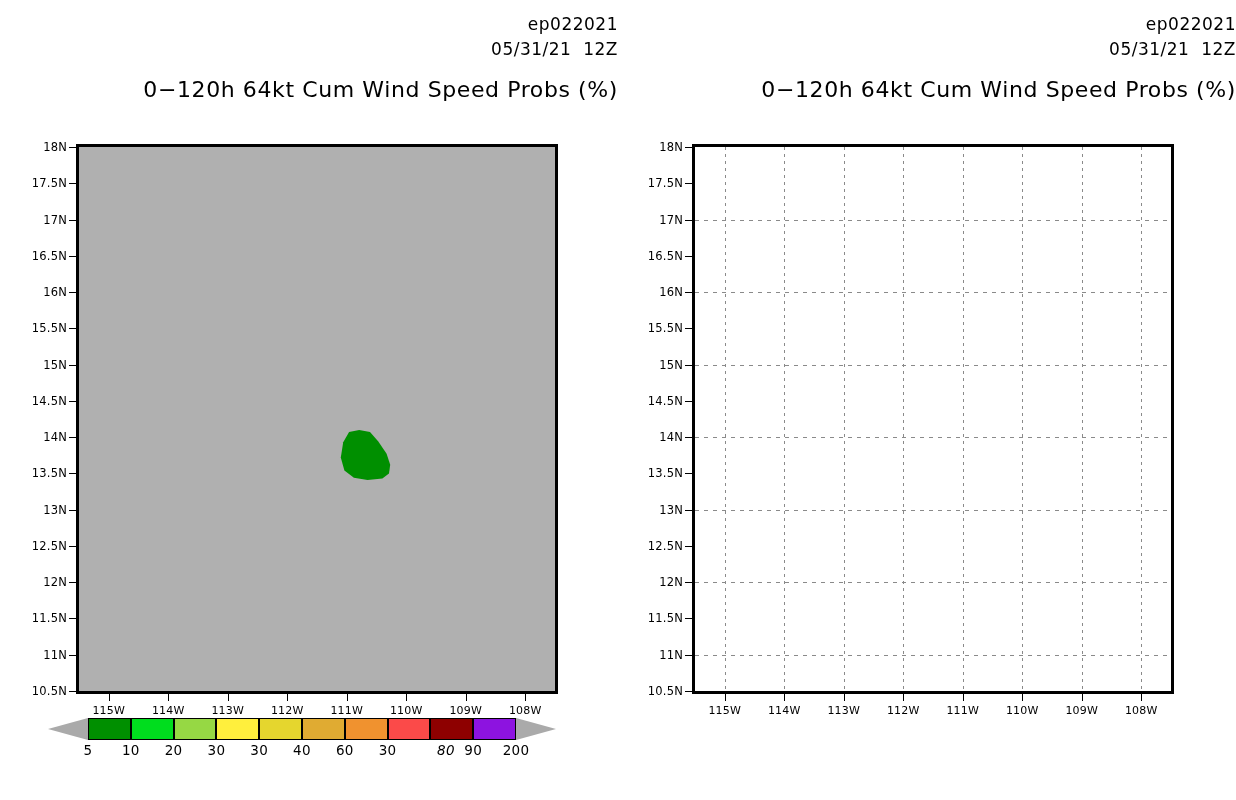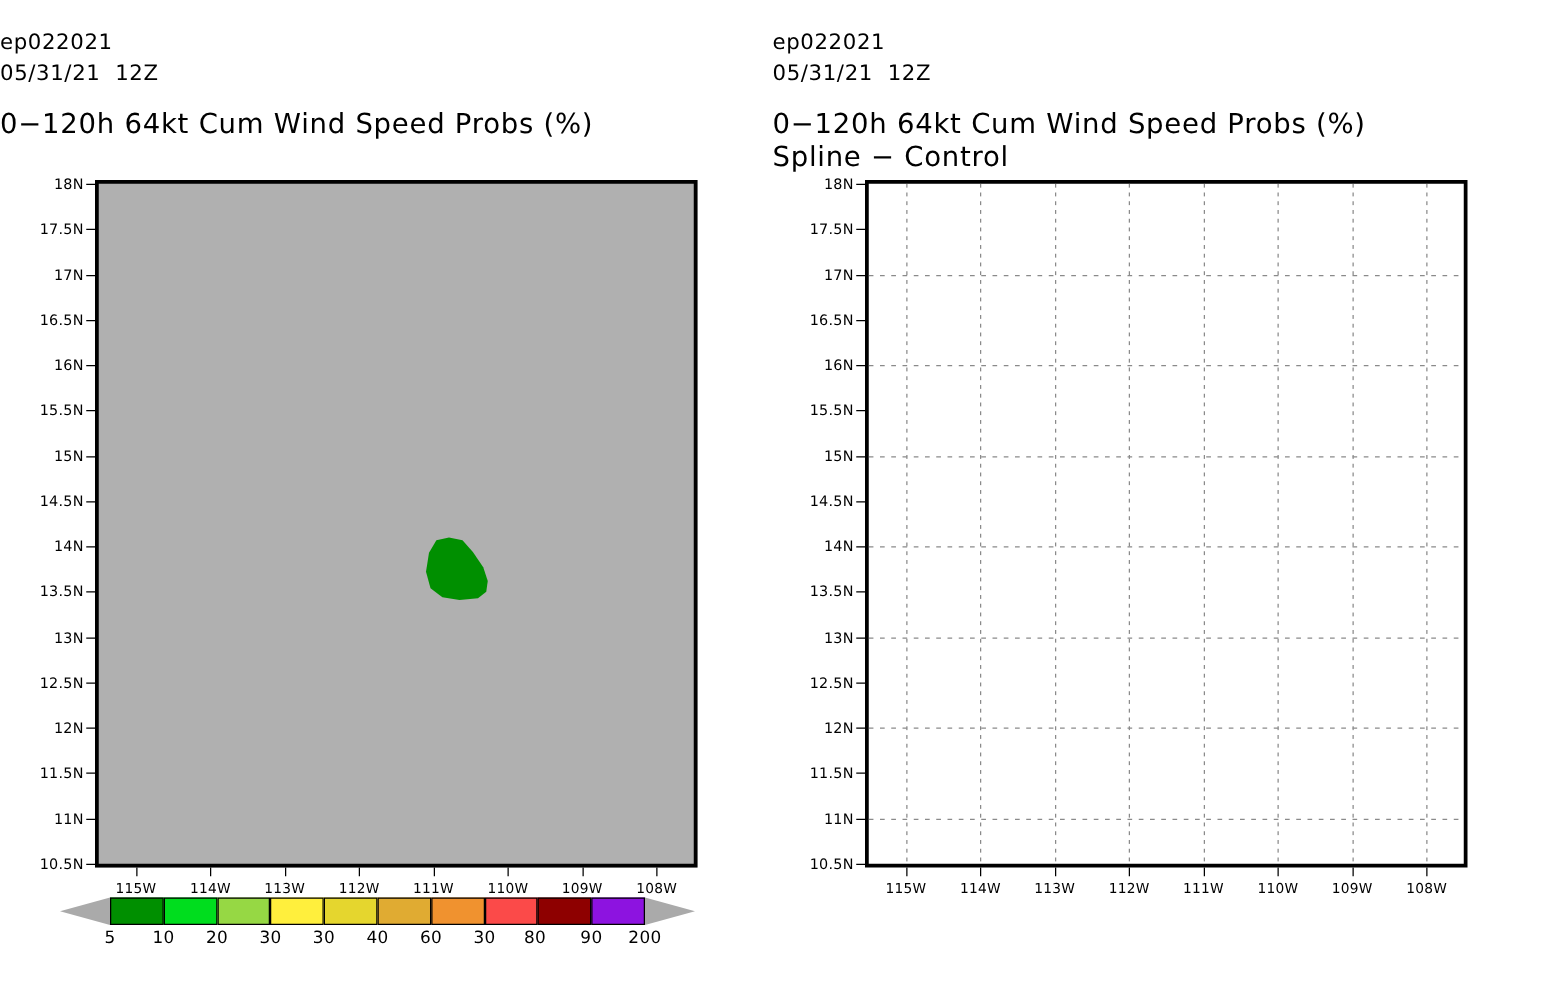--- a/index.html
+++ b/index.html
@@ -4,21 +4,21 @@
 <style>
   html,body{margin:0;padding:0;background:#ffffff;}
   body{width:1236px;height:800px;position:relative;overflow:hidden;
        font-family:"DejaVu Sans", sans-serif;color:#000;}
 
   .panel{position:absolute;top:0;height:800px;}
   #panel-left{left:0;width:618px;}
   #panel-right{left:618px;width:618px;}
 
   
-  .titles{position:absolute;left:0;width:618px;top:12px;text-align:left;margin-top:10px;}
+  .titles{position:absolute;left:0;width:618px;top:12px;text-align:right;}
   .t-line{font-size:17px;letter-spacing:.5px;line-height:25px;white-space:pre;}
   .t-gap{height:14px;}
   .t-main{font-size:22px;letter-spacing:.6px;line-height:27px;white-space:pre;}
 
   
   .mapwrap{position:absolute;}
   #map-left{left:76px;top:144px;width:482px;height:550px;}
   #map-right{left:74px;top:144px;width:482px;height:550px;}
   .frame{position:absolute;inset:0;border:3px solid #000;box-sizing:border-box;}
   #map-left .frame{background:#b0b0b0;}
@@ -135,34 +135,33 @@
       <div class="cb-cell" style="left: 425.2px; width: 42.8px; background: rgb(141, 19, 224);"></div>
       <div style="position: absolute; right: 0px; top: 0px; width: 0px; height: 0px; border-top: 11px solid transparent; border-bottom: 11px solid transparent; border-left: 40px solid rgb(170, 170, 170);"></div>
       <div class="cb-lab" style="left: 40px;">5</div>
       <div class="cb-lab" style="left: 82.8px;">10</div>
       <div class="cb-lab" style="left: 125.6px;">20</div>
       <div class="cb-lab" style="left: 168.4px;">30</div>
       <div class="cb-lab" style="left: 211.2px;">30</div>
       <div class="cb-lab" style="left: 254px;">40</div>
       <div class="cb-lab" style="left: 296.8px;">60</div>
       <div class="cb-lab" style="left: 339.6px;">30</div>
-      <div class="cb-lab" style="left: 380px;">80</div>
+      <div class="cb-lab" style="left: 398px; font-style: italic;">80</div>
       <div class="cb-lab" style="left: 425.2px;">90</div>
       <div class="cb-lab" style="left: 468px;">200</div>
     </div>
 </div>
 
 <div class="panel" id="panel-right">
 
   <div class="titles">
     <div class="t-line">ep022021</div>
     <div class="t-line">05/31/21  12Z</div>
     <div class="t-gap"></div>
     <div class="t-main">0−120h 64kt Cum Wind Speed Probs (%)</div>
-    <div class="t-main">Spline − Control</div>
   </div>
 
   <div class="mapwrap" id="map-right">
     <div class="frame"></div>
     <div class="gridlayer" id="grid-right">
         <div class="vline" style="left: 29.75px;"></div>
         <div class="vline" style="left: 89.25px;"></div>
         <div class="vline" style="left: 148.75px;"></div>
         <div class="vline" style="left: 208.25px;"></div>
         <div class="vline" style="left: 267.75px;"></div>

